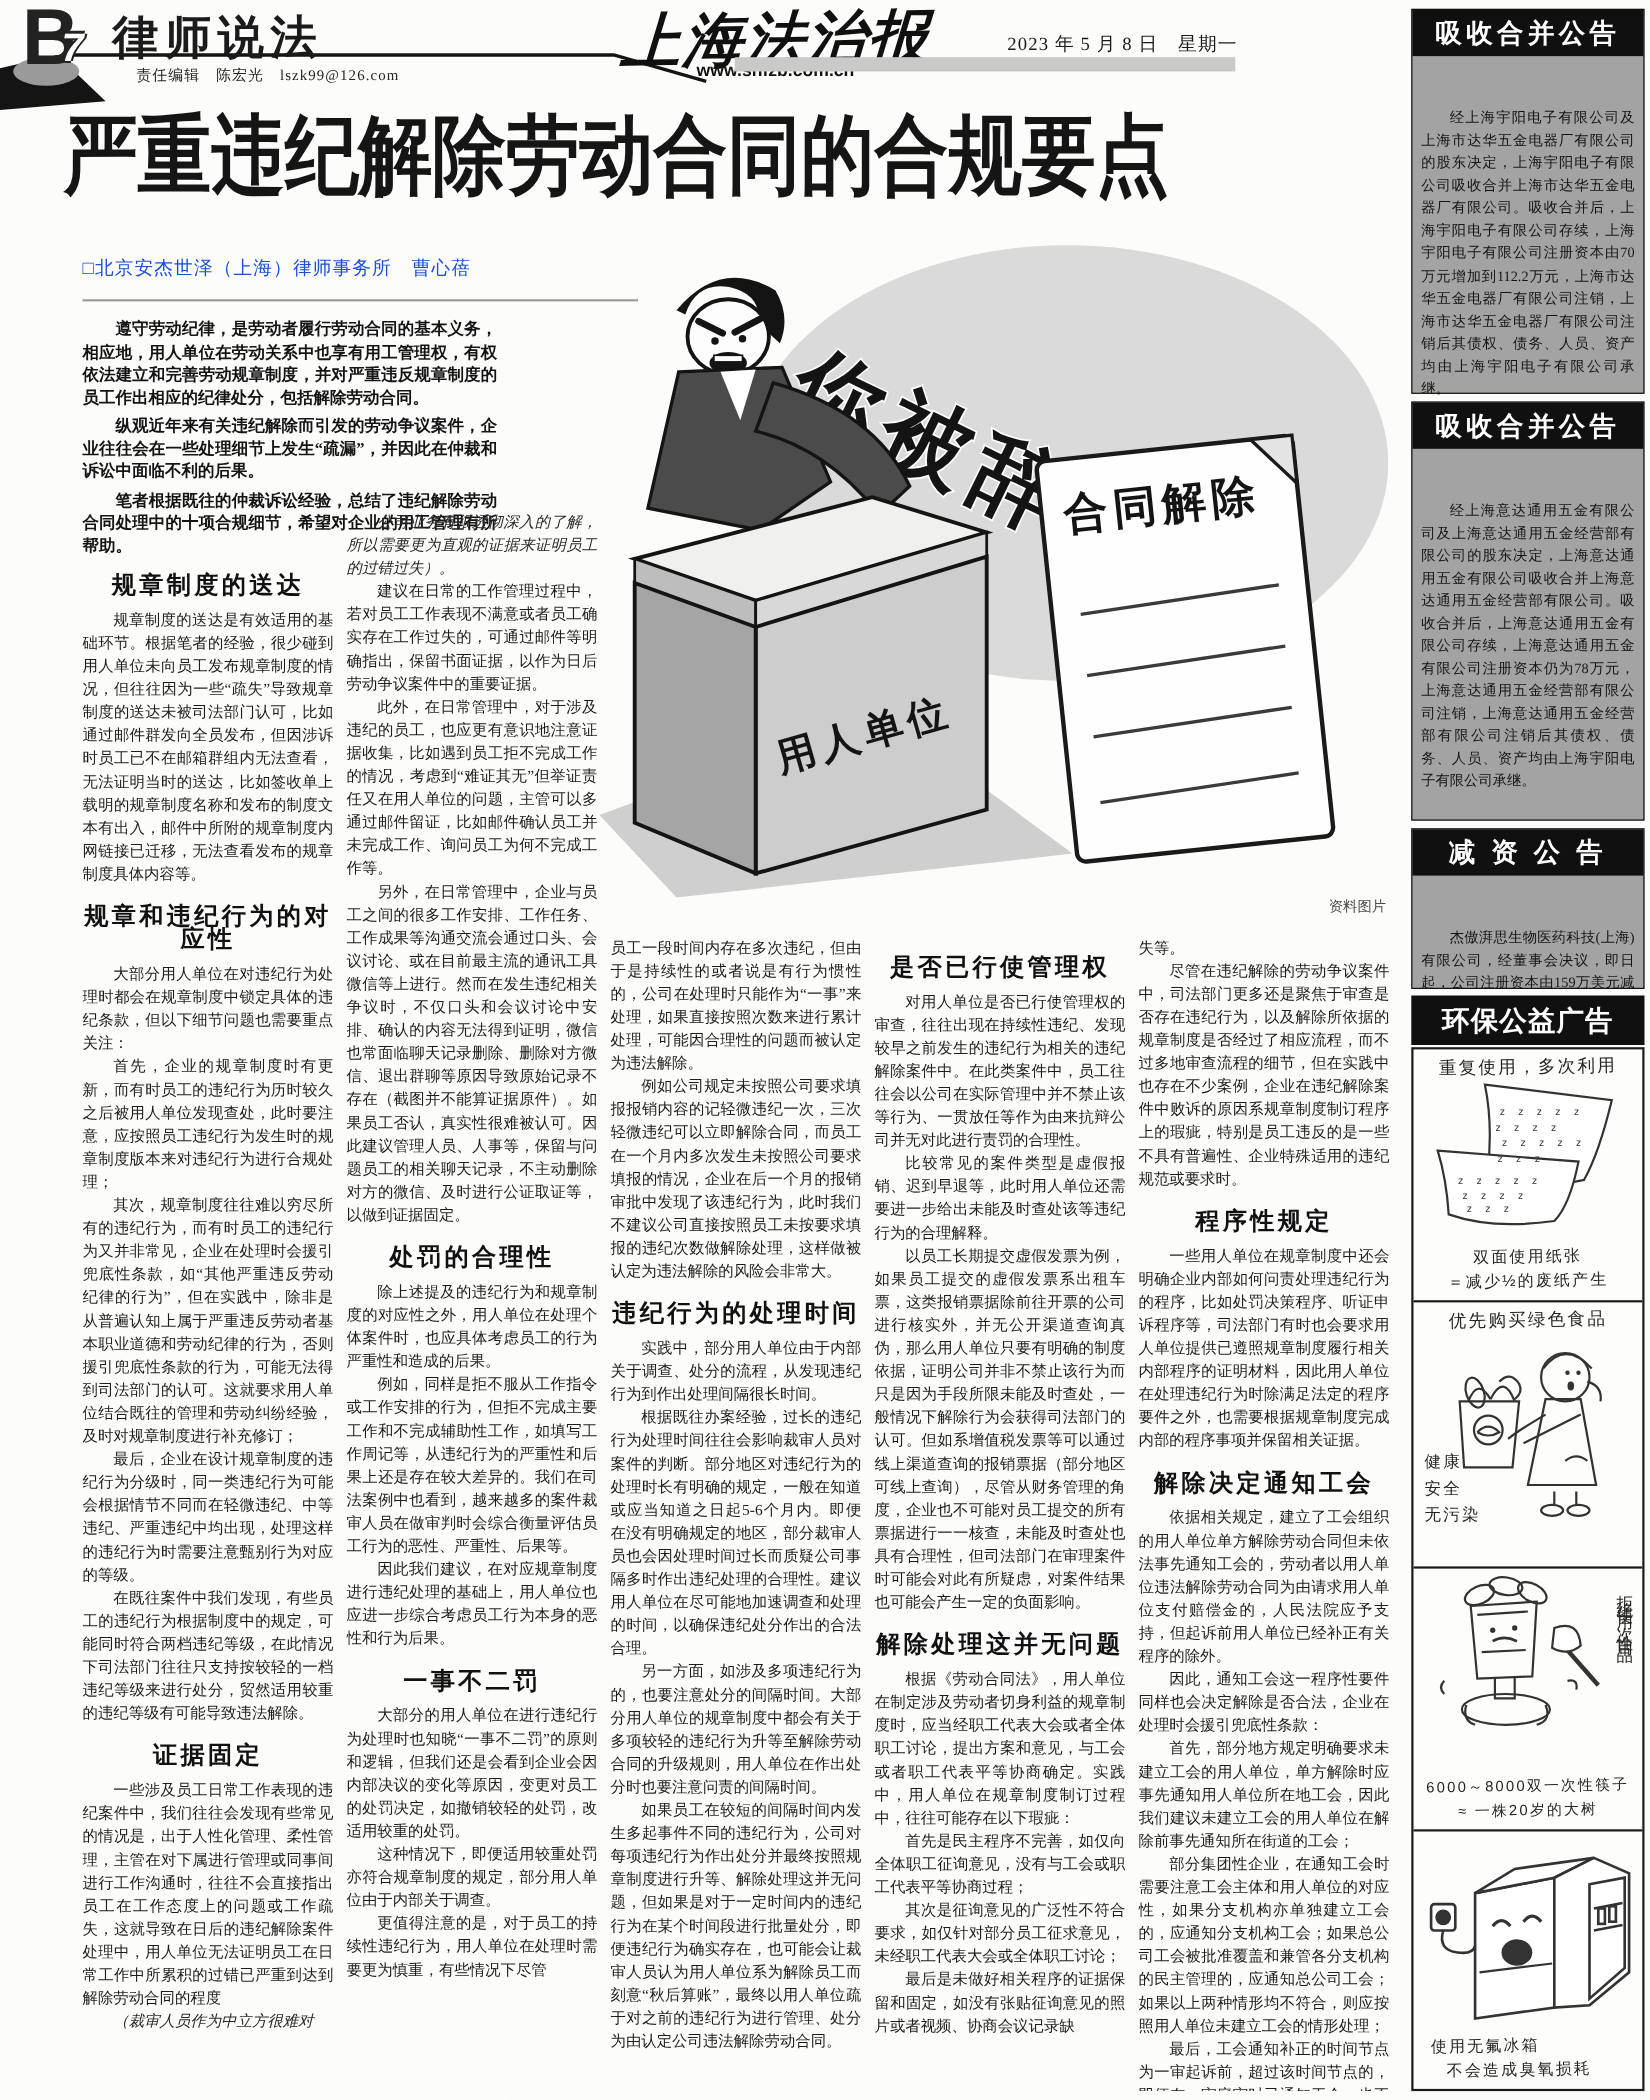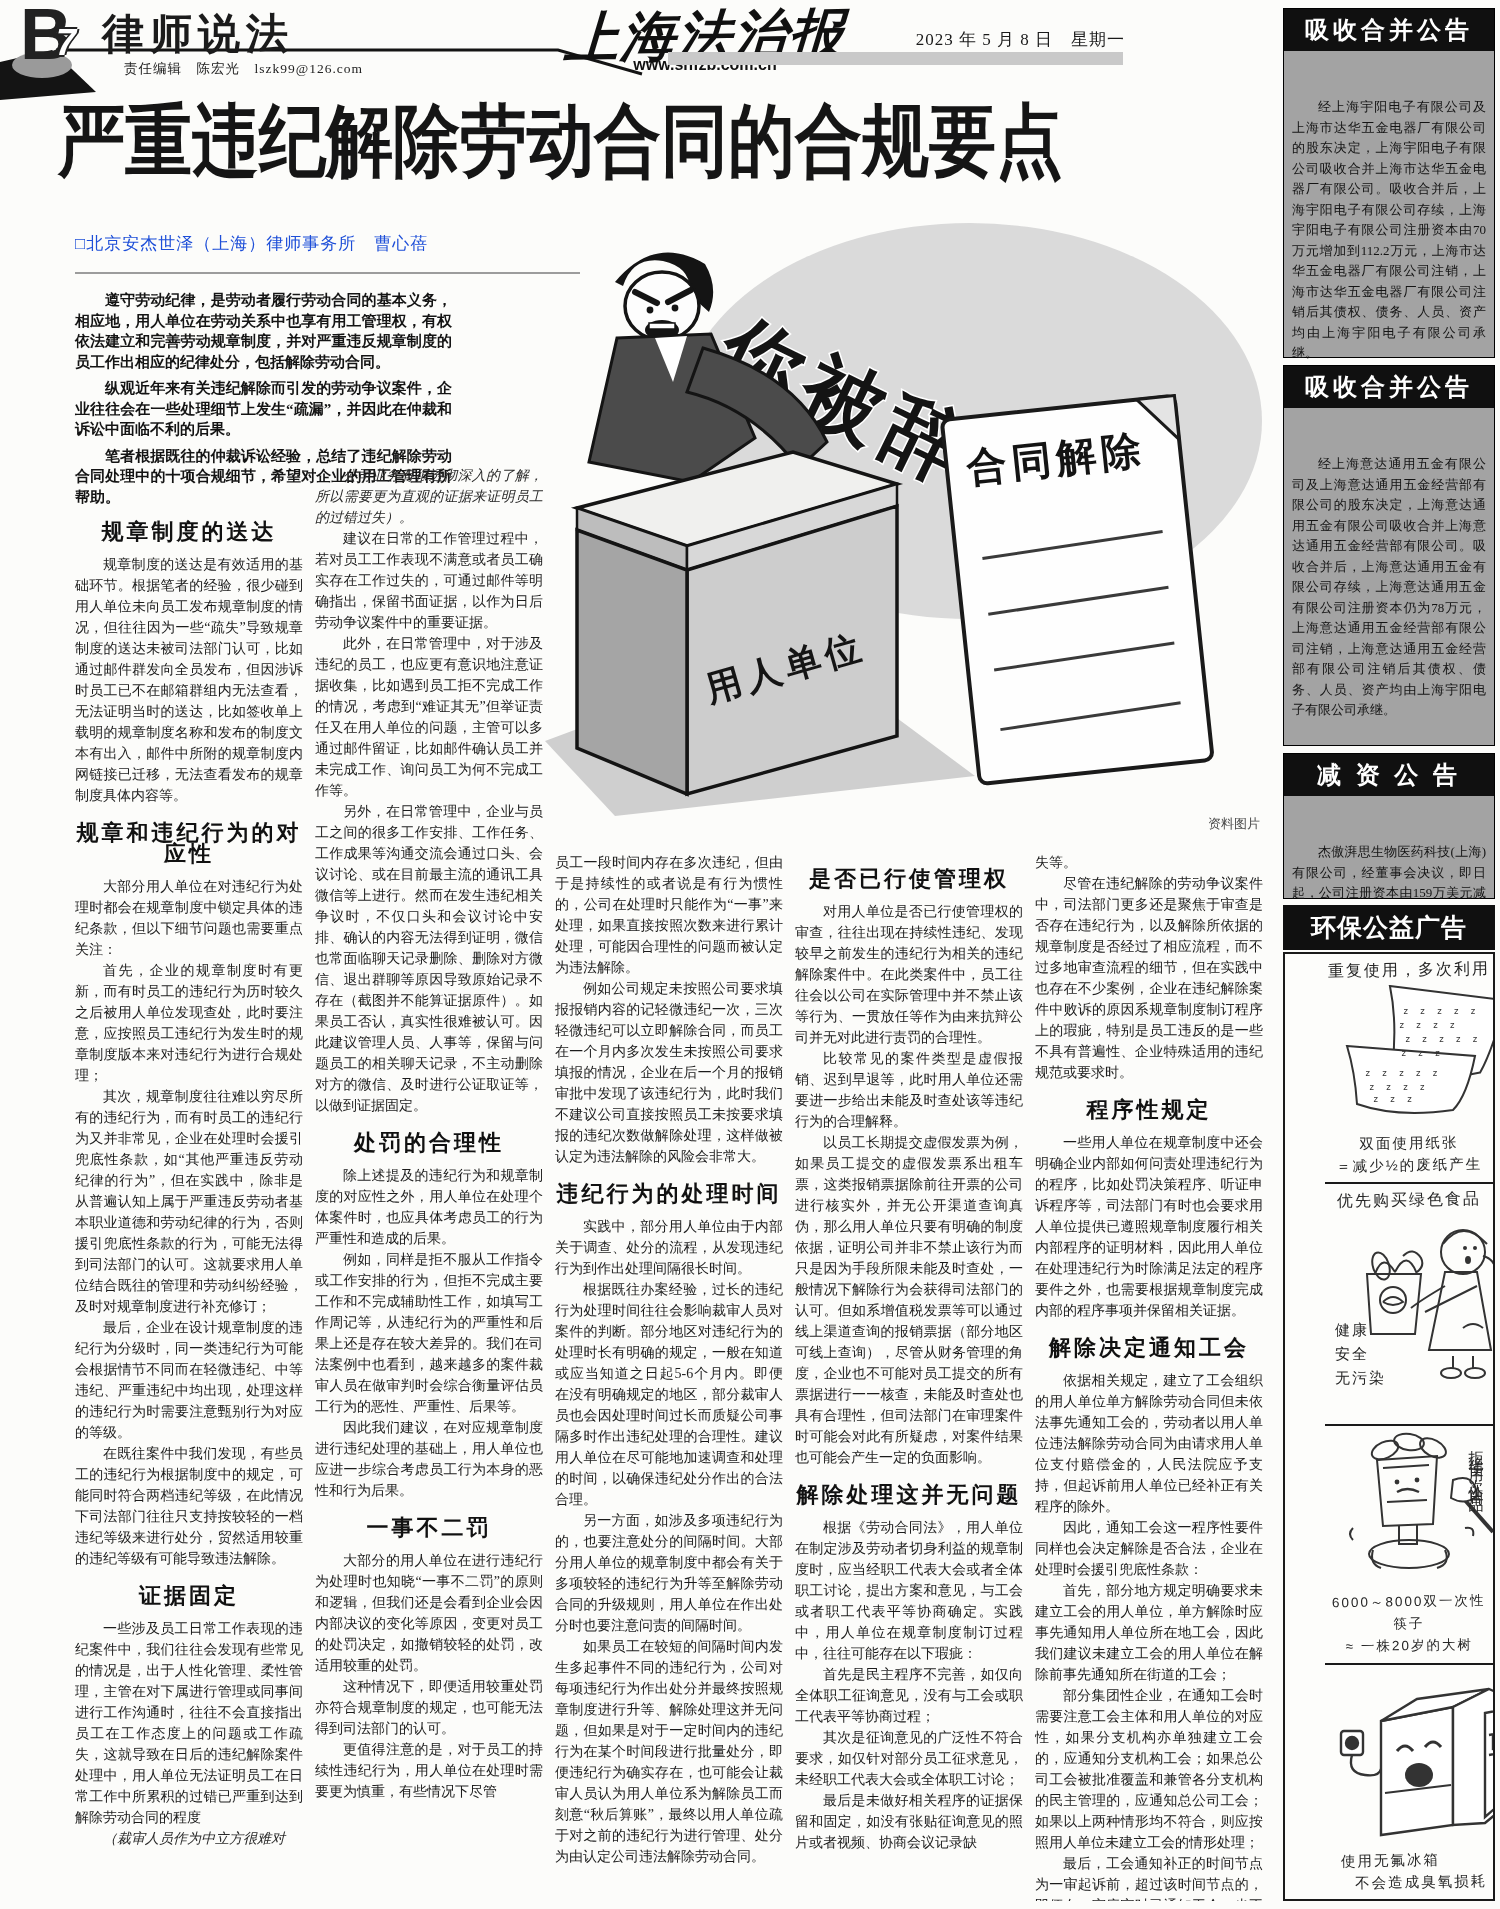--- a/index.html
+++ b/index.html
@@ -50,21 +50,21 @@
   .notice-title{background:#101010;color:#fff;text-align:center;font-family:"Liberation Sans",sans-serif;
                 font-weight:bold;font-size:24px;letter-spacing:4px;padding:5px 0;}
   .notice-body{padding:6px 8px 4px 8px;font-size:13px;line-height:20.5px;text-align:justify;}
   .notice-body .b-p{text-indent:2em;margin-top:40px;}
   .notice-body .b-sig{text-align:right;font-weight:bold;text-indent:0;}
   .notice-body .b-date{text-align:right;text-indent:0;padding-right:14px;}
 
   .psa-title{left:1283px;top:905px;width:212px;background:#101010;color:#fff;text-align:center;
              font-family:"Liberation Sans",sans-serif;font-weight:900;font-size:25px;letter-spacing:1px;
              padding:6px 0;box-sizing:border-box;}
-  .psa-box{left:1283px;top:952px;width:212px;height:949px;border:2px solid #1a1a1a;box-sizing:border-box;background:#fdfdfb;padding-left:40px;}
+  .psa-box{left:1283px;top:952px;width:212px;height:949px;border:2px solid #1a1a1a;box-sizing:border-box;background:#fdfdfb;}
   .psa-panel{position:relative;border-top:2px solid #1a1a1a;overflow:hidden;}
   .psa-panel:first-child{border-top:none;}
   .hand{font-family:"Liberation Sans",sans-serif;color:#262626;letter-spacing:2px;}
   .psa-cap-top{position:absolute;left:0;right:0;top:6px;text-align:center;font-size:16px;transform:rotate(-1deg);}
   .psa-cap-bot{position:absolute;left:0;right:0;text-align:center;font-size:14.5px;line-height:22px;transform:rotate(-1deg);}
   .psa-cap-left{position:absolute;left:10px;bottom:34px;font-size:15px;line-height:24px;}
   .psa-cap-side{position:absolute;right:8px;top:12px;writing-mode:vertical-rl;font-size:15px;letter-spacing:6px;}
   svg text{user-select:none;}
 </style>
 </head>
@@ -157,21 +157,21 @@
       <div class="b-pk">公司业务有很透彻深入的了解，所以需要更为直观的证据来证明员工的过错过失）。</div>
       <div class="b-p">建议在日常的工作管理过程中，若对员工工作表现不满意或者员工确实存在工作过失的，可通过邮件等明确指出，保留书面证据，以作为日后劳动争议案件中的重要证据。</div>
       <div class="b-p">此外，在日常管理中，对于涉及违纪的员工，也应更有意识地注意证据收集，比如遇到员工拒不完成工作的情况，考虑到“难证其无”但举证责任又在用人单位的问题，主管可以多通过邮件留证，比如邮件确认员工并未完成工作、询问员工为何不完成工作等。</div>
       <div class="b-p">另外，在日常管理中，企业与员工之间的很多工作安排、工作任务、工作成果等沟通交流会通过口头、会议讨论、或在目前最主流的通讯工具微信等上进行。然而在发生违纪相关争议时，不仅口头和会议讨论中安排、确认的内容无法得到证明，微信也常面临聊天记录删除、删除对方微信、退出群聊等原因导致原始记录不存在（截图并不能算证据原件）。如果员工否认，真实性很难被认可。因此建议管理人员、人事等，保留与问题员工的相关聊天记录，不主动删除对方的微信、及时进行公证取证等，以做到证据固定。</div>
       <div class="b-h">处罚的合理性</div>
       <div class="b-p">除上述提及的违纪行为和规章制度的对应性之外，用人单位在处理个体案件时，也应具体考虑员工的行为严重性和造成的后果。</div>
       <div class="b-p">例如，同样是拒不服从工作指令或工作安排的行为，但拒不完成主要工作和不完成辅助性工作，如填写工作周记等，从违纪行为的严重性和后果上还是存在较大差异的。我们在司法案例中也看到，越来越多的案件裁审人员在做审判时会综合衡量评估员工行为的恶性、严重性、后果等。</div>
       <div class="b-p">因此我们建议，在对应规章制度进行违纪处理的基础上，用人单位也应进一步综合考虑员工行为本身的恶性和行为后果。</div>
       <div class="b-h">一事不二罚</div>
       <div class="b-p">大部分的用人单位在进行违纪行为处理时也知晓“一事不二罚”的原则和逻辑，但我们还是会看到企业会因内部决议的变化等原因，变更对员工的处罚决定，如撤销较轻的处罚，改适用较重的处罚。</div>
-      <div class="b-p">这种情况下，即便适用较重处罚亦符合规章制度的规定，也可能无法得到司法部门的认可。</div>
+      <div class="b-p">这种情况下，即便适用较重处罚亦符合规章制度的规定，部分用人单位由于内部关于调查。</div>
       <div class="b-p">更值得注意的是，对于员工的持续性违纪行为，用人单位在处理时需要更为慎重，有些情况下尽管</div>
     </div>
   <div class="abs col" style="left:555px;top:852px;height:1049px">
       <div class="b-pc">员工一段时间内存在多次违纪，但由于是持续性的或者说是有行为惯性的，公司在处理时只能作为“一事”来处理，如果直接按照次数来进行累计处理，可能因合理性的问题而被认定为违法解除。</div>
       <div class="b-p">例如公司规定未按照公司要求填报报销内容的记轻微违纪一次，三次轻微违纪可以立即解除合同，而员工在一个月内多次发生未按照公司要求填报的情况，企业在后一个月的报销审批中发现了该违纪行为，此时我们不建议公司直接按照员工未按要求填报的违纪次数做解除处理，这样做被认定为违法解除的风险会非常大。</div>
       <div class="b-h">违纪行为的处理时间</div>
       <div class="b-p">实践中，部分用人单位由于内部关于调查、处分的流程，从发现违纪行为到作出处理间隔很长时间。</div>
       <div class="b-p">根据既往办案经验，过长的违纪行为处理时间往往会影响裁审人员对案件的判断。部分地区对违纪行为的处理时长有明确的规定，一般在知道或应当知道之日起5-6个月内。即便在没有明确规定的地区，部分裁审人员也会因处理时间过长而质疑公司事隔多时作出违纪处理的合理性。建议用人单位在尽可能地加速调查和处理的时间，以确保违纪处分作出的合法合理。</div>
       <div class="b-p">另一方面，如涉及多项违纪行为的，也要注意处分的间隔时间。大部分用人单位的规章制度中都会有关于多项较轻的违纪行为升等至解除劳动合同的升级规则，用人单位在作出处分时也要注意问责的间隔时间。</div>
       <div class="b-p">如果员工在较短的间隔时间内发生多起事件不同的违纪行为，公司对每项违纪行为作出处分并最终按照规章制度进行升等、解除处理这并无问题，但如果是对于一定时间内的违纪行为在某个时间段进行批量处分，即便违纪行为确实存在，也可能会让裁审人员认为用人单位系为解除员工而刻意“秋后算账”，最终以用人单位疏于对之前的违纪行为进行管理、处分为由认定公司违法解除劳动合同。</div>

